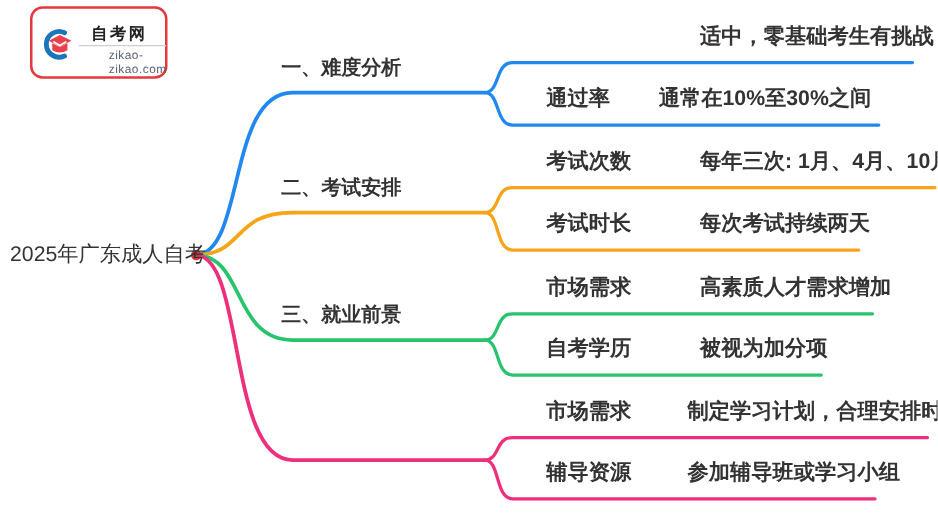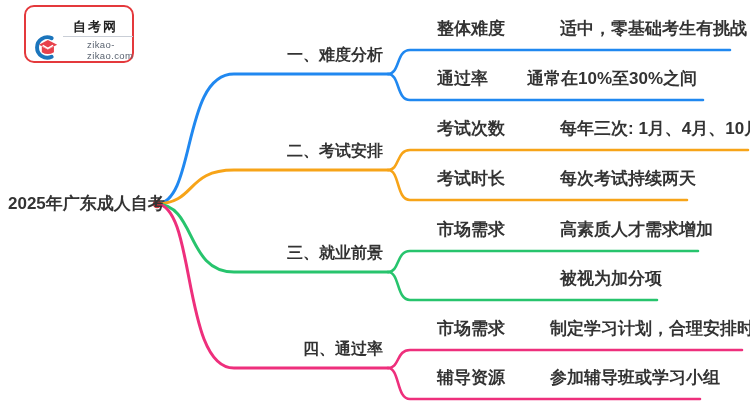--- a/index.html
+++ b/index.html
@@ -9,32 +9,32 @@
     font-family:"Liberation Sans","DejaVu Sans",sans-serif;
   }
   .stage{position:absolute;inset:0;width:750px;height:410px;}
   svg.links{position:absolute;left:0;top:0;}
   .node{
     position:absolute;white-space:nowrap;color:#333;
     font-size:17px;line-height:22px;font-weight:600;
   }
   .root-label{
     position:absolute;left:8px;top:192px;width:142px;
-    font-size:17px;line-height:24px;font-weight:700;color:#333;white-space:nowrap;
+    font-size:17px;line-height:24px;font-weight:400;color:#333;white-space:nowrap;
   }
   .branch-label{
-    position:absolute;left:225px;width:158px;text-align:right;
+    position:absolute;left:225px;width:158px;text-align:left;
     font-size:16px;line-height:22px;font-weight:600;color:#333;white-space:nowrap;
   }
   
   .logo{
     position:absolute;left:24px;top:5px;width:110px;height:58px;
     border:2px solid #e4393c;border-radius:10px;box-sizing:border-box;
   }
-  .logo-inner{position:absolute;left:6px;top:13px;display:flex;align-items:flex-end;}
+  .logo-inner{position:absolute;left:6px;top:13px;display:flex;align-items:flex-start;}
   .logo-icon{width:28px;height:28px;flex:0 0 auto;margin-top:1px;}
   .logo-text{margin-left:3px;}
   .logo-name{font-size:13px;font-weight:700;color:#222;letter-spacing:2px;
     border-bottom:1px solid #c9ced6;padding:0 2px 2px 10px;line-height:14px;}
   .logo-url{font-size:9.5px;color:#5a6370;letter-spacing:.4px;padding-top:2px;line-height:11px;margin-left:24px;}
 </style>
 </head>
 <body>
 
 <div class="stage">
@@ -80,34 +80,33 @@
         <div class="logo-url">zikao-zikao.com</div>
       </div>
     </div>
   </div>
 
   <div class="root-label">2025年广东成人自考</div>
 
   <div class="branch-label" style="top:44px">一、难度分析</div>
   <div class="branch-label" style="top:140px">二、考试安排</div>
   <div class="branch-label" style="top:242px">三、就业前景</div>
-  <div class="branch-label" style="top:338px">四、通过率</div>
 
-  <div class="node" style="left:437px;top:18px">整体难度</div>
   <div class="node" style="left:560px;top:18px">适中，零基础考生有挑战</div>
   <div class="node" style="left:437px;top:68px">通过率</div>
   <div class="node" style="left:527px;top:68px">通常在10%至30%之间</div>
 
   <div class="node" style="left:437px;top:118px">考试次数</div>
   <div class="node" style="left:560px;top:118px">每年三次: 1月、4月、10月</div>
   <div class="node" style="left:560px;top:168px">每次考试持续两天</div>
   <div class="node" style="left:437px;top:168px">考试时长</div>
 
   <div class="node" style="left:437px;top:219px">市场需求</div>
   <div class="node" style="left:560px;top:219px">高素质人才需求增加</div>
+  <div class="node" style="left:437px;top:268px">自考学历</div>
   <div class="node" style="left:560px;top:268px">被视为加分项</div>
 
   <div class="node" style="left:437px;top:318px">市场需求</div>
   <div class="node" style="left:550px;top:318px">制定学习计划，合理安排时间</div>
   <div class="node" style="left:437px;top:367px">辅导资源</div>
   <div class="node" style="left:550px;top:367px">参加辅导班或学习小组</div>
 
 </div>
 
 </body></html>

